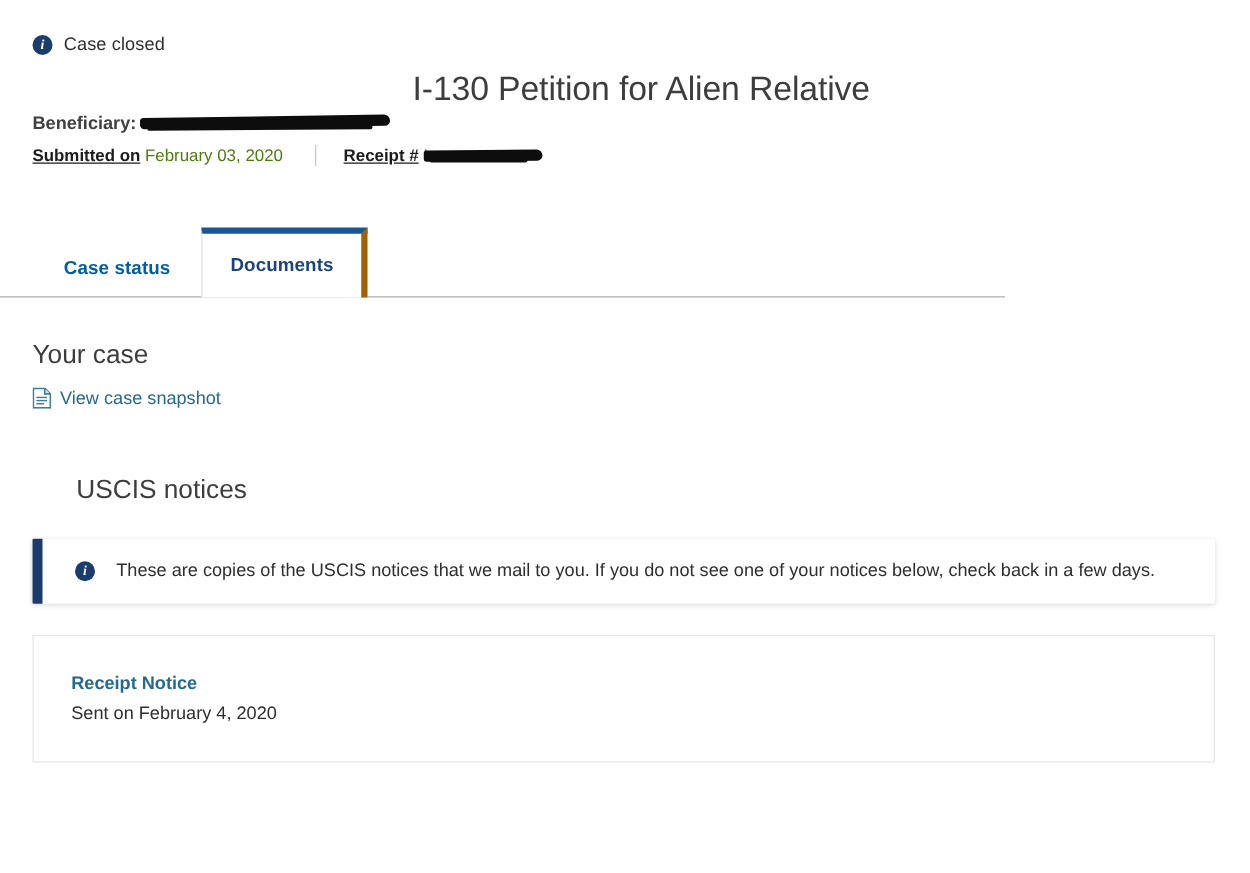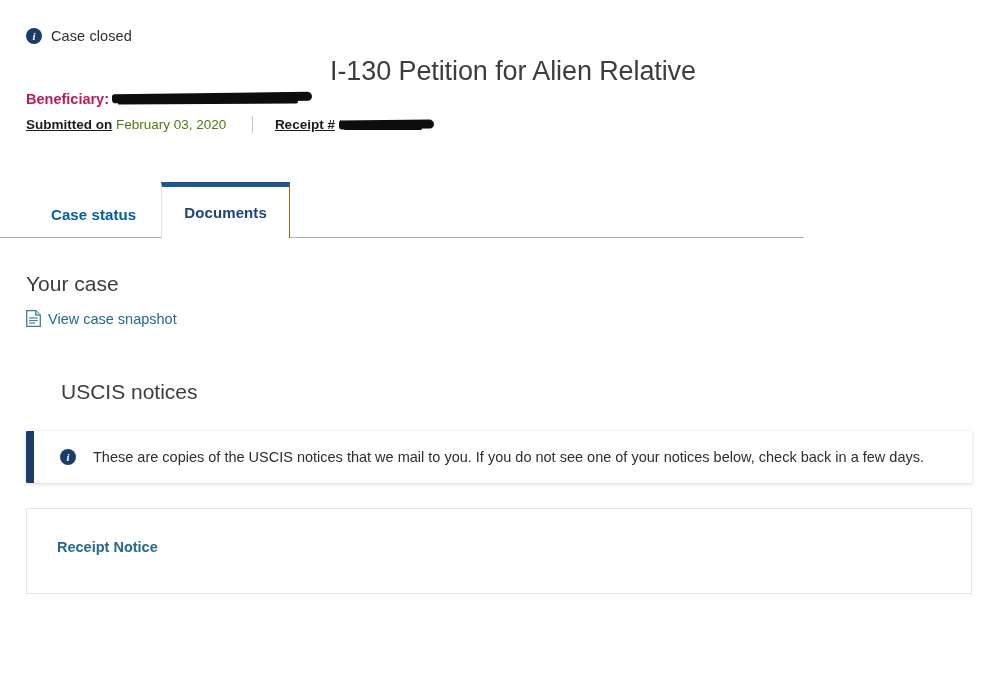--- a/index.html
+++ b/index.html
@@ -56,21 +56,21 @@
     color: #3d3d3d;
     letter-spacing: -0.1px;
     margin: 0 0 1px 0;
     line-height: 1.18;
     text-align: center;
   }
   .beneficiary-row {
     position: relative;
     font-size: 14.5px;
     font-weight: bold;
-    color: #be185d;
+    color: #404040;
     height: 20px;
     line-height: 20px;
     margin-bottom: 6px;
     white-space: nowrap;
   }
   .beneficiary-row .redacted-name {
     font-weight: bold;
     color: #1b1b1b;
   }
   
@@ -153,21 +153,21 @@
     background: transparent;
     border: none;
     cursor: pointer;
     font-family: "Liberation Sans", sans-serif;
     letter-spacing: 0.1px;
   }
   .tab.active {
     color: #1a4480;
     background: #ffffff;
     border-left: 1px solid #dfe1e2;
-    border-right: 1px solid #a16207;
+    border-right: 5px solid #a16207;
     border-top: 5px solid #1a5693;
     height: 56px;
     line-height: 49px;
     margin-bottom: -1px;
     position: relative;
     z-index: 2;
     padding: 0 22px;
   }
 
   
@@ -323,16 +323,17 @@
     <div class="callout-bar"></div>
     <div class="callout-body">
       <span class="info-icon">i</span>
       <span class="callout-text">These are copies of the USCIS notices that we mail to you. If you do not see one of your notices below, check back in a few days.</span>
     </div>
   </div>
 
   <div class="notices-card">
     <div class="notice-item">
       <a class="notice-title" href="#">Receipt Notice</a>
+      <div class="notice-sent">Sent on February 4, 2020</div>
     </div>
   </div>
 
 </div>
 
 </body></html>

